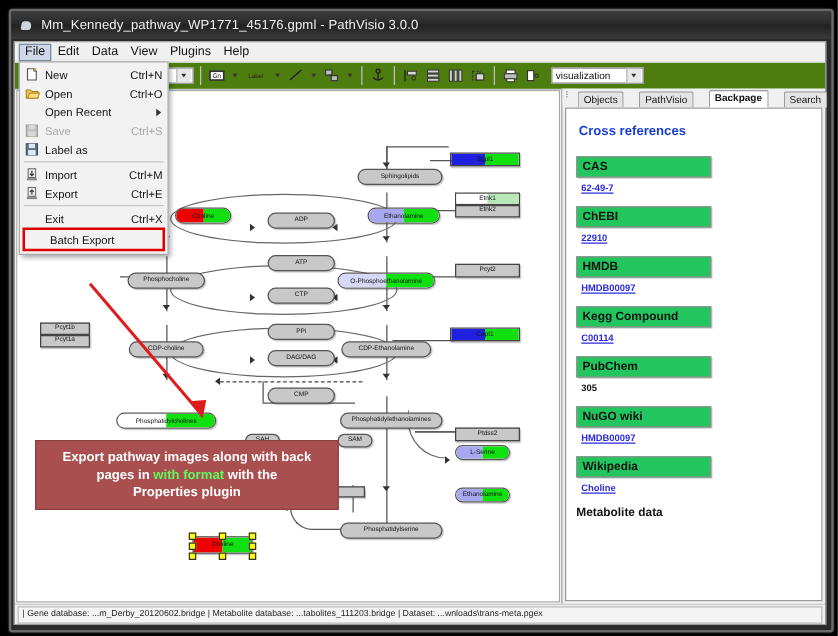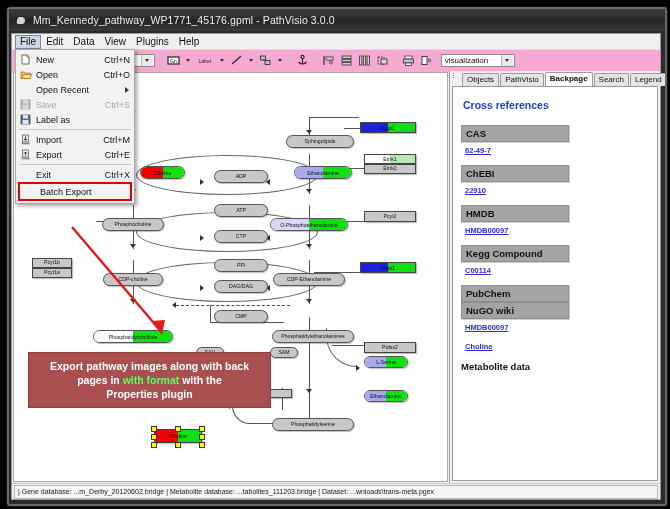--- a/index.html
+++ b/index.html
@@ -21,21 +21,21 @@
   #appbody{position:absolute;left:2px;top:24px;width:650px;height:467px;background:#f0f0f0;
            border:1px solid #9a9a9a;box-sizing:border-box;}
 
   
   #menubar{height:15px;background:#f0f0f0;display:flex;align-items:center;padding-left:3px;
            border-bottom:1px solid #dcdcdc;position:relative;z-index:40;}
   .menuitem{font-size:10px;color:#111;padding:1px 5px;line-height:12px;}
   .menuitem.active{background:#cfd8e8;border:1px solid #7a8aa0;padding:0 4px;}
 
   
-  #toolbar{height:21px;background:#f9a8d4;display:flex;align-items:center;gap:3px;
+  #toolbar{height:21px;background:#4d7c0f;display:flex;align-items:center;gap:3px;
            padding-left:3px;border-bottom:1px solid #c8c8c8;position:relative;}
   .tbsep{width:1px;height:15px;background:#c0c0c0;margin:0 2px;}
   .tbbtn{width:15px;height:15px;display:flex;align-items:center;justify-content:center;}
   .tbbtn svg{display:block;}
   .zoomlabel{font-size:8px;color:#222;margin-left:2px;}
   .combo{height:13px;border:1px solid #8b8b8b;background:#fff;display:flex;align-items:center;
          justify-content:space-between;font-size:8px;color:#111;padding:0 1px 0 3px;box-sizing:border-box;}
   .combo .arw{width:11px;height:11px;background:#e8e8e8;border-left:1px solid #b5b5b5;
               display:flex;align-items:center;justify-content:center;}
   .smallcaret{width:0;height:0;border-left:2.5px solid transparent;border-right:2.5px solid transparent;
@@ -46,31 +46,31 @@
   #canvaswrap{position:relative;flex:1;background:#fff;border:1px solid #a8a8a8;margin:1px;overflow:hidden;}
   #canvas{position:absolute;inset:0;background:#fff;}
 
   
   .ruler-l{position:absolute;left:0;top:0;width:7px;bottom:0;background:#f0f0f0;border-right:1px solid #bbb;}
   .tick{position:absolute;left:1px;width:4px;height:1px;background:#888;}
 
   
   #sidepanel{width:210px;background:#f0f0f0;display:flex;flex-direction:column;
              border-left:1px solid #a0a0a0;}
-  #tabstrip{height:15px;display:flex;align-items:flex-end;padding-left:12px;gap:1px;
+  #tabstrip{height:15px;display:flex;align-items:flex-end;padding-left:12px;gap:12px;
             background:#f0f0f0;position:relative;}
   .ptab{font-size:8px;color:#111;background:#e4e4e4;border:1px solid #9b9b9b;border-bottom:none;
         padding:1px 4px 1px;line-height:10px;border-radius:2px 2px 0 0;}
   .ptab.sel{background:#fff;font-weight:bold;padding-bottom:2px;position:relative;z-index:3;}
   #tabgrip{position:absolute;left:3px;top:1px;width:5px;height:11px;}
   #tabgrip .d{width:1px;height:1px;background:#777;margin:1px 0;}
   #panelbody{flex:1;background:#fff;border:1px solid #9b9b9b;margin:0 2px 2px 2px;
              overflow:hidden;position:relative;padding:6px 8px;box-sizing:border-box;}
   .xref-title{color:#1a3fd0;font-size:10.5px;font-weight:bold;margin:6px 0 14px 2px;}
-  .xbox{border:1px solid #8e8e8e;background:#a3a3a3;font-size:9.5px;font-weight:bold;color:#111;
+  .xbox{border:1px solid #8e8e8e;background:#22c55e;font-size:9.5px;font-weight:bold;color:#111;
         padding:2px 4px;width:108px;box-sizing:border-box;box-shadow:1px 1px 0 #cfcfcf;}
   .xval{font-size:7.5px;margin:4px 0 10px 4px;}
   .xval a{color:#2b2bdd;text-decoration:underline;font-weight:bold;}
   .xval.plain{color:#111;font-weight:bold;text-decoration:none;}
   .exprdata{font-size:9.5px;font-weight:bold;color:#111;margin-top:6px;}
 
   
   #statusbar{position:absolute;left:0;right:0;bottom:0;height:15px;background:#f0f0f0;
              border-top:1px solid #c9c9c9;display:flex;align-items:center;}
   #statusinner{margin:1px 2px;flex:1;height:12px;border:1px solid #b9b9b9;background:#f4f4f4;
@@ -538,24 +538,26 @@
             <div class="xbox">ChEBI</div>
             <div class="xval"><a>22910</a></div>
 
             <div class="xbox">HMDB</div>
             <div class="xval"><a>HMDB00097</a></div>
 
             <div class="xbox">Kegg Compound</div>
             <div class="xval"><a>C00114</a></div>
 
             <div class="xbox">PubChem</div>
+            <div class="xval plain">305</div>
 
             <div class="xbox">NuGO wiki</div>
             <div class="xval"><a>HMDB00097</a></div>
 
+            <div class="xbox">Wikipedia</div>
             <div class="xval"><a>Choline</a></div>
 
             <div class="exprdata">Metabolite data</div>
           </div>
         </div>
       </div>
 
       <div id="statusbar">
         <div id="statusinner">| Gene database: ...m_Derby_20120602.bridge | Metabolite database: ...tabolites_111203.bridge | Dataset: ...wnloads\trans-meta.pgex</div>
       </div>

